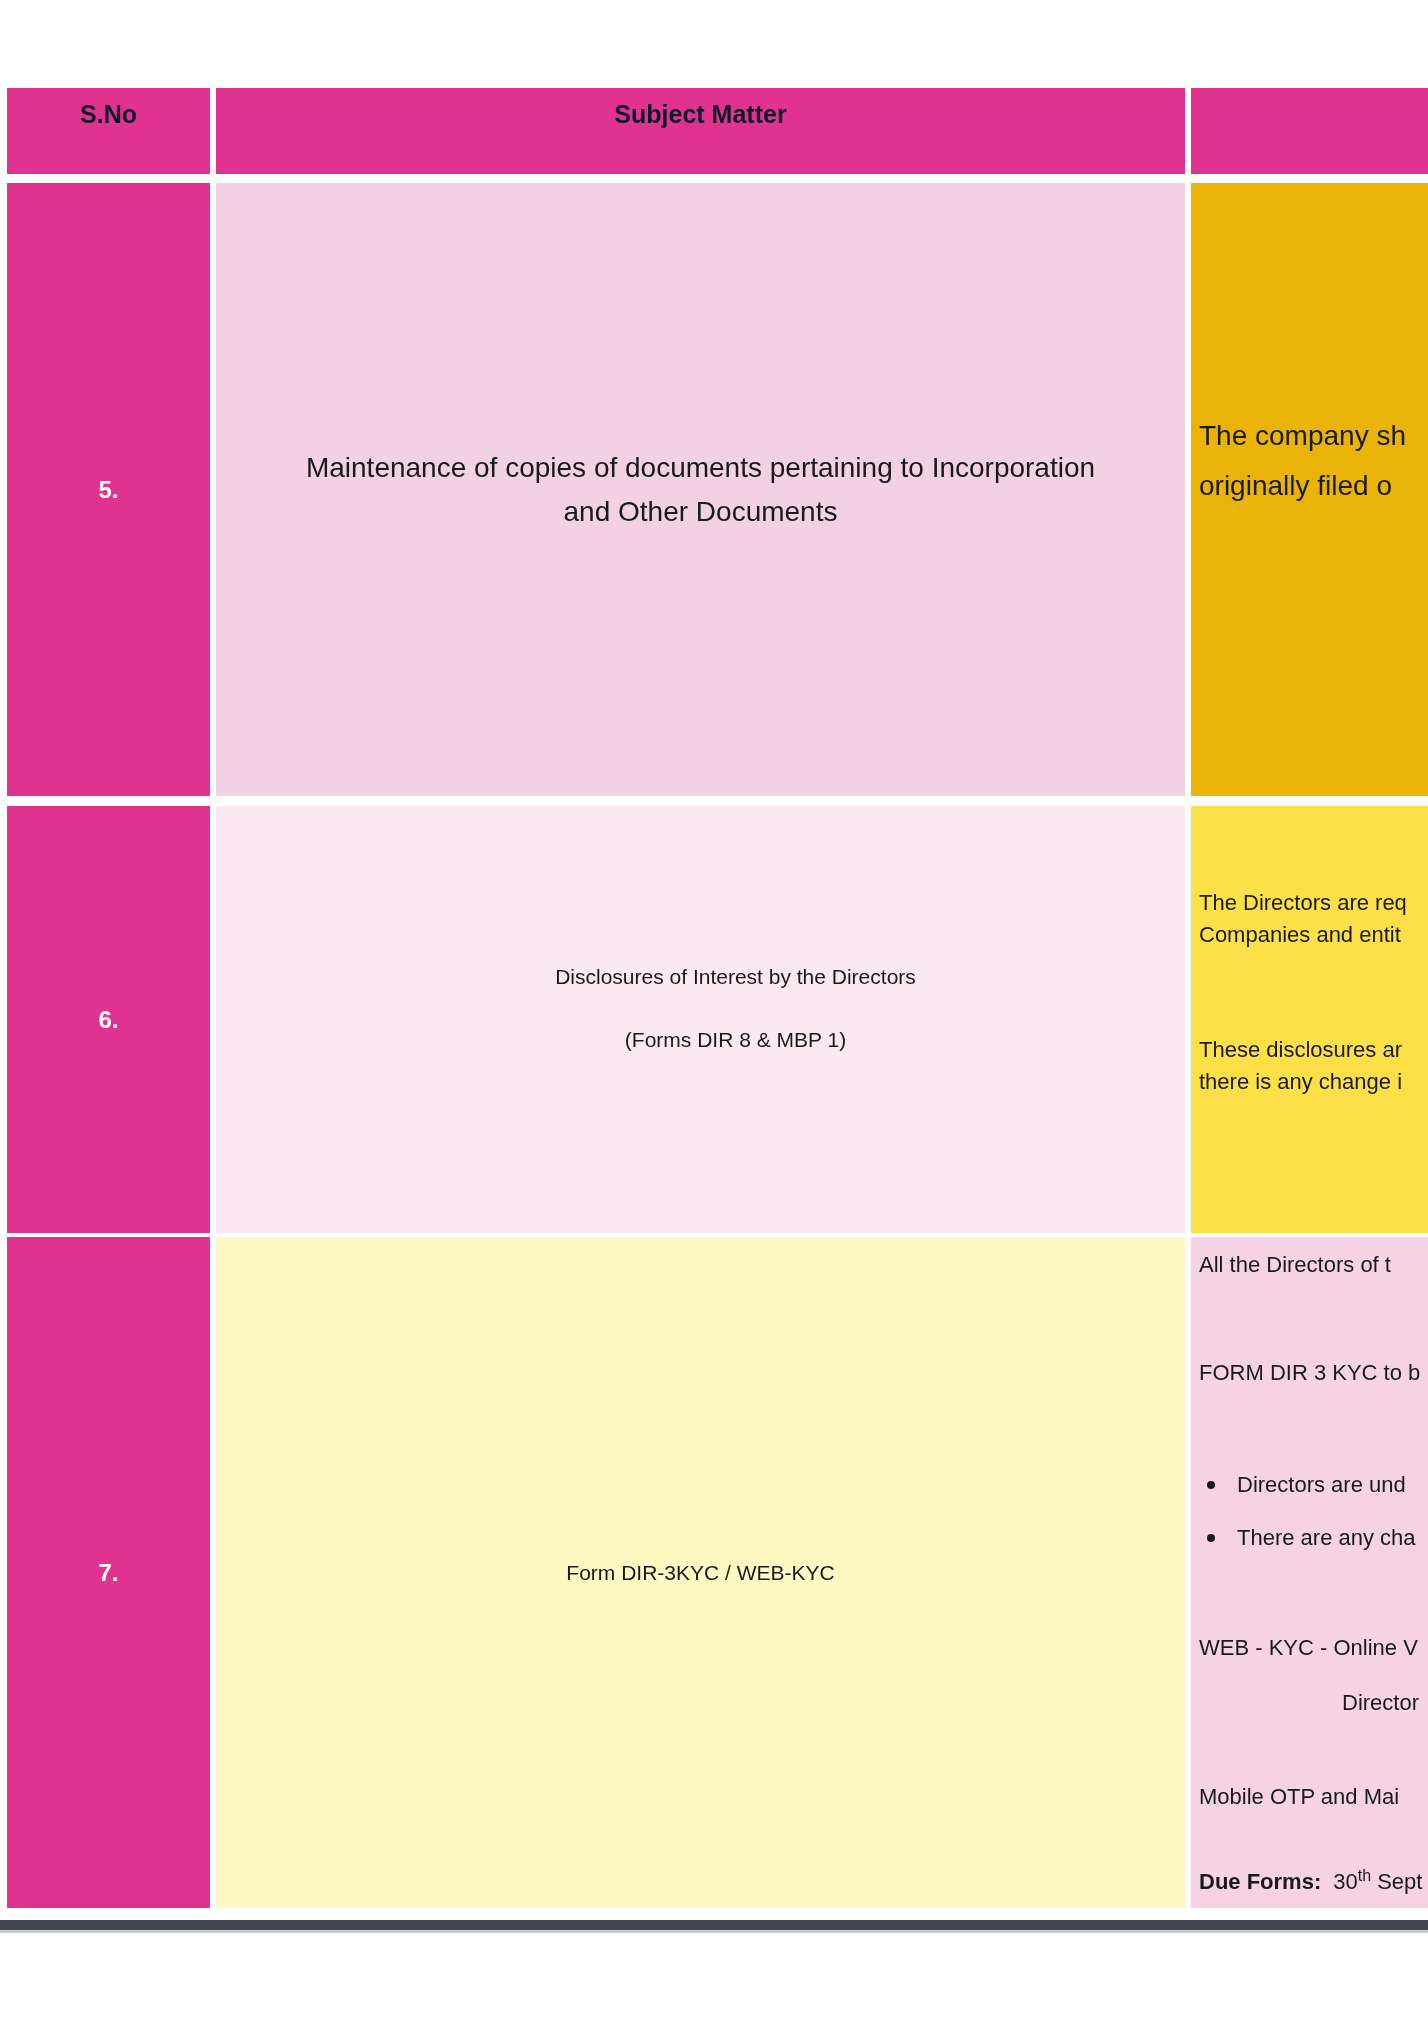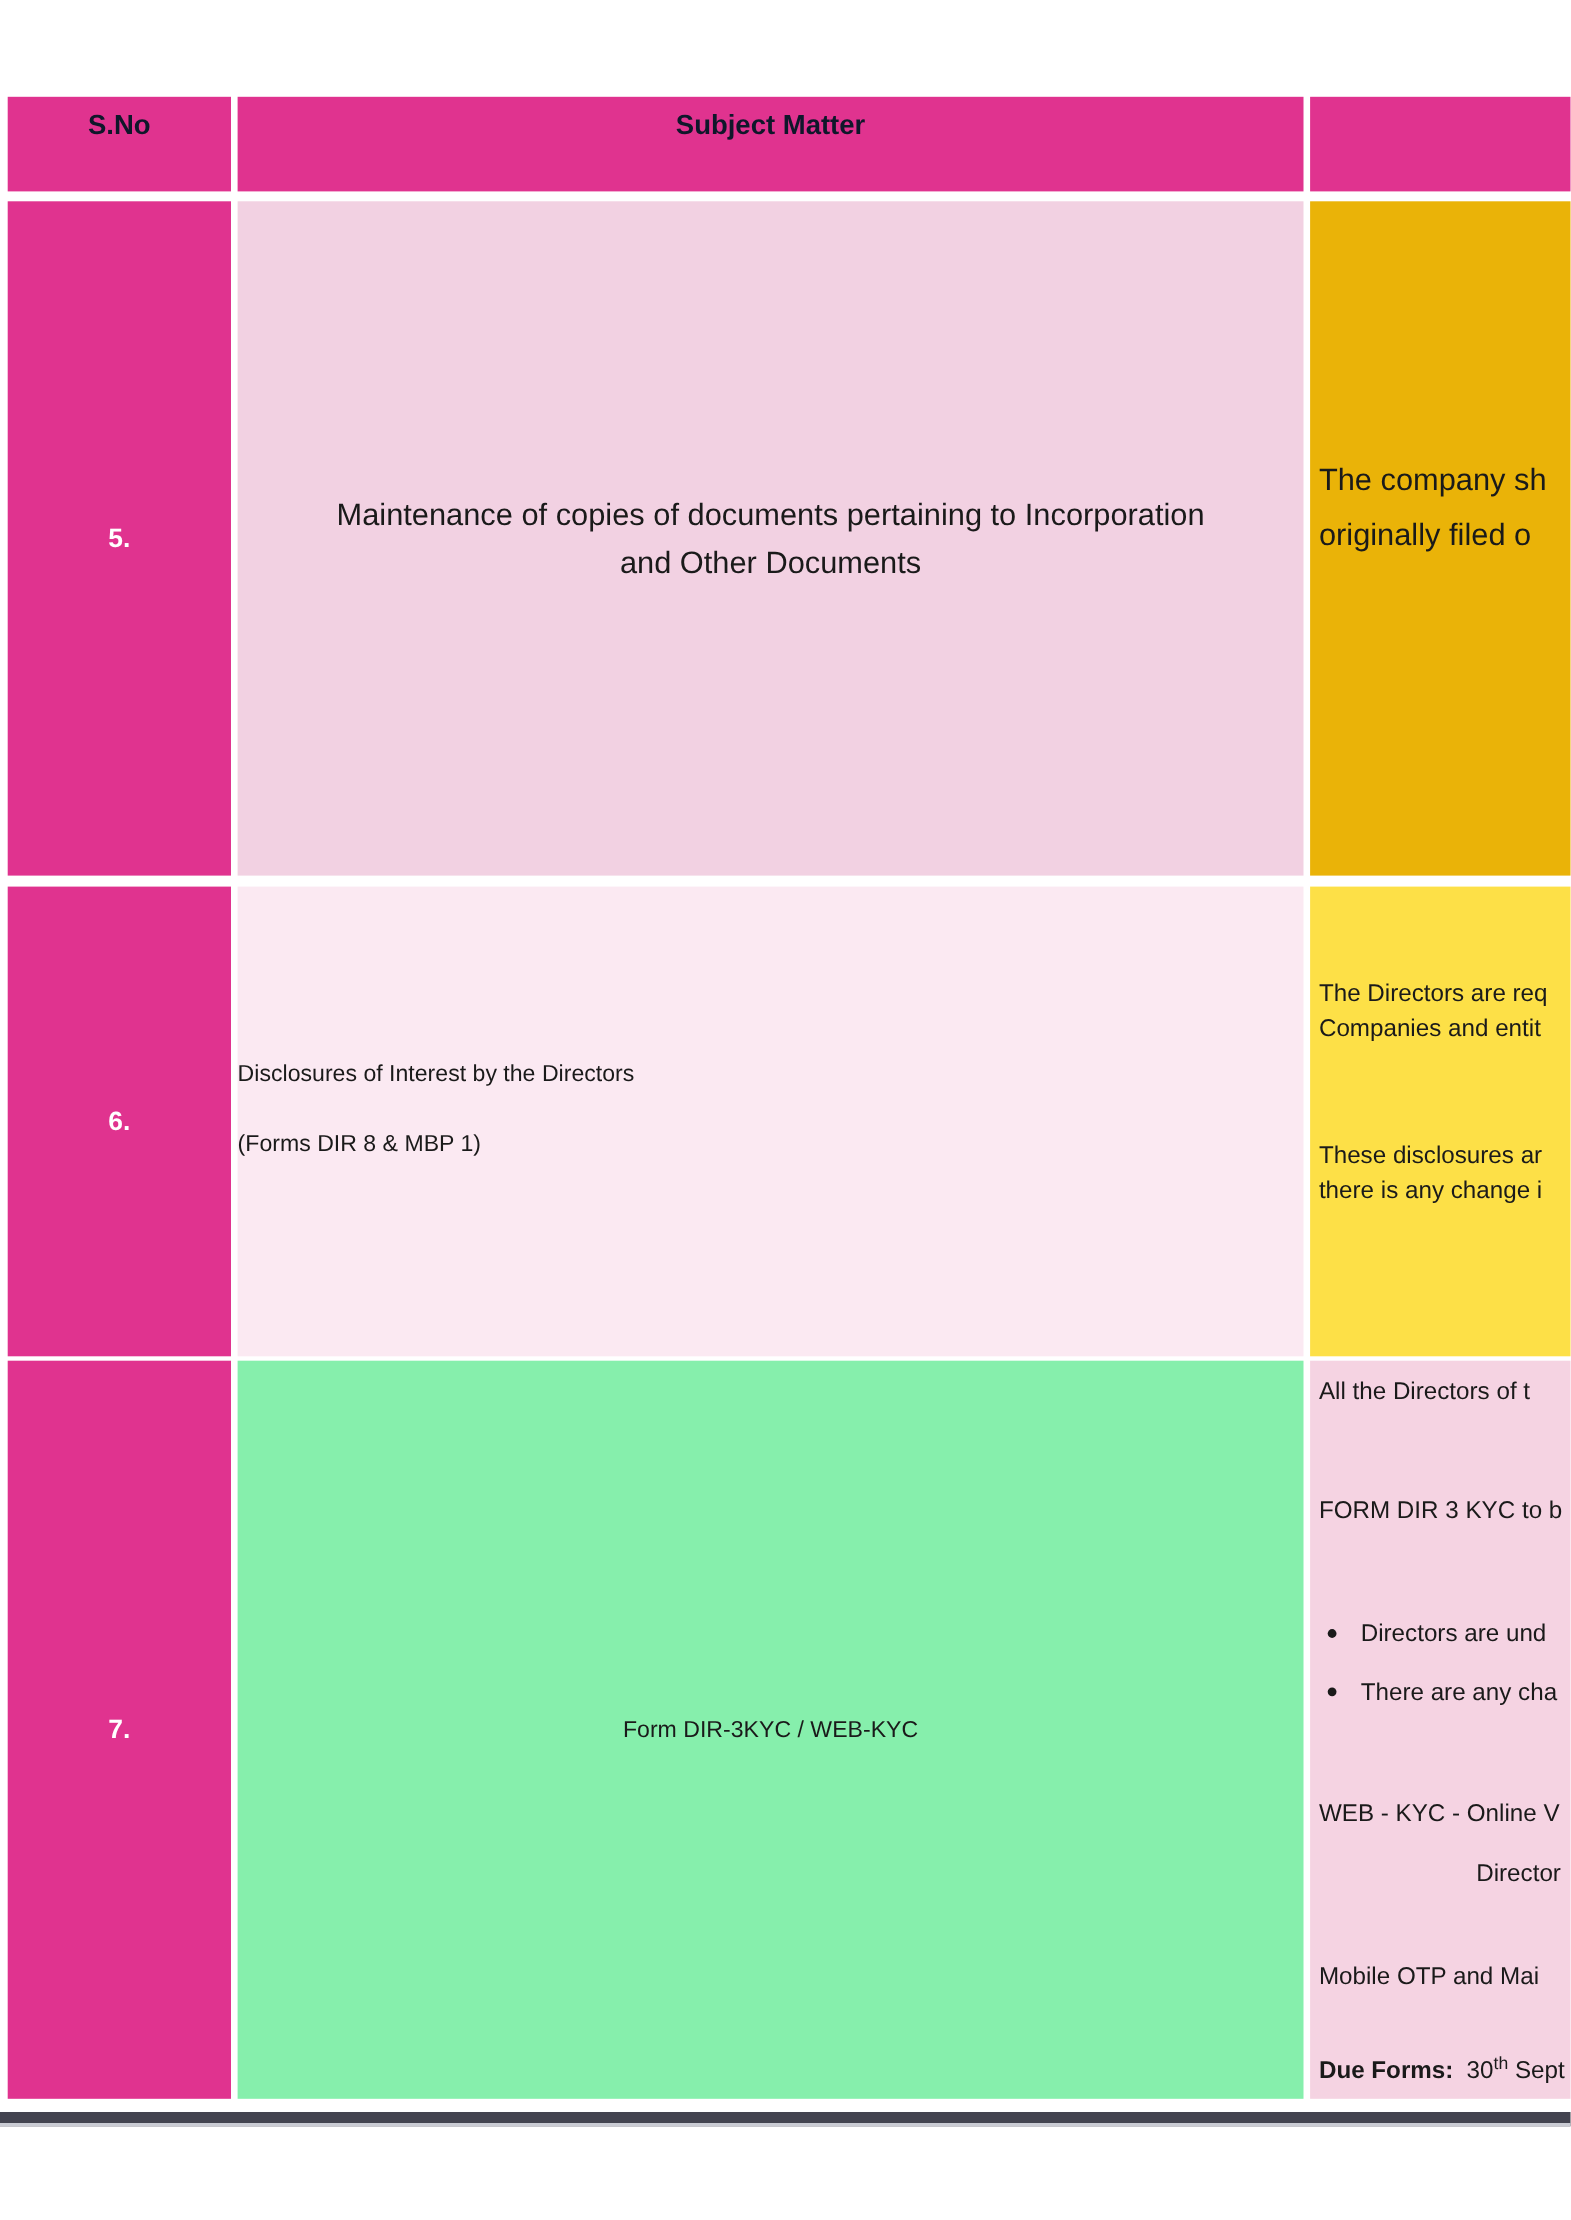--- a/index.html
+++ b/index.html
@@ -45,35 +45,35 @@
     font-weight: bold;
     font-size: 24px;
     display: flex;
     align-items: center;
     justify-content: center;
   }
 
   
   .subj-5 { background: #F2D1E2; }
   .subj-6 { background: #FBE9F2; }
-  .subj-7 { background: #86efac; }
+  .subj-7 { background: #fef9c3; }
 
   .subj-5 .stack {
     width: 100%; height: 100%;
     display: flex; flex-direction: column;
     align-items: center; justify-content: center;
     font-size: 28px; line-height: 44px;
     text-align: center;
   }
   .subj-7 .stack {
     width: 100%; height: 100%;
     display: flex; align-items: center; justify-content: center;
     font-size: 21px;
   }
-  .abs-line { position: absolute; width: 100%; text-align: left; font-size: 21px; line-height: 31px; }
+  .abs-line { position: absolute; width: 100%; text-align: center; font-size: 21px; line-height: 31px; margin-left: 35px; }
 
   
   .det-5 { background: #eab308; }
   .det-6 { background: #fde047; }
   .det-7 { background: #F5D3E2; }
 
   .det-text {
     position: absolute;
     left: 0;
     padding-left: 8px;

